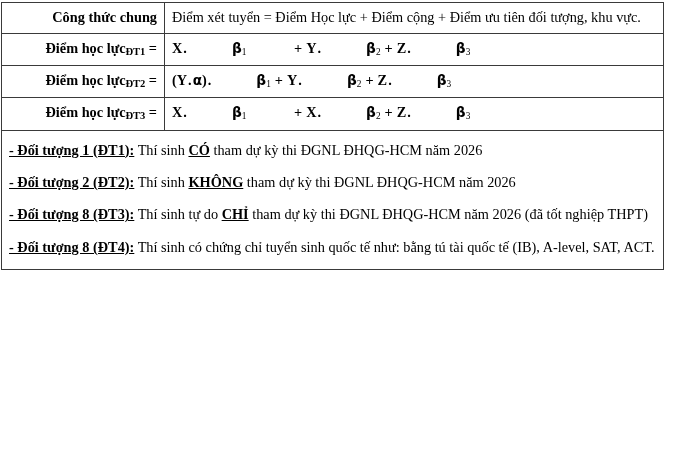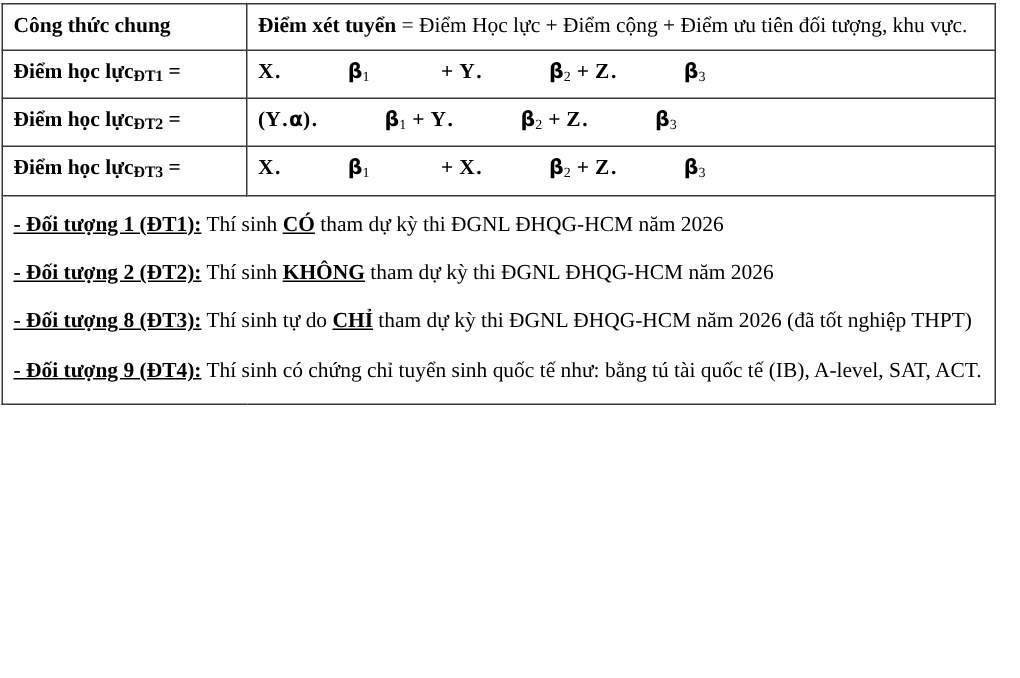--- a/index.html
+++ b/index.html
@@ -36,21 +36,21 @@
     font-size: 14.3px;
     line-height: 1.48;
   }
 
   
   col.c-label { width: 163px; }
   col.c-body  { width: 499px; }
 
   .cell-label {
     font-weight: bold;
-    text-align: left;
+    text-align: right;
     vertical-align: middle;
     padding-left: 4px;
     padding-right: 4px;
     white-space: nowrap;
     font-size: 14.2px;
   }
 
   sub.dt {
     font-weight: bold;
     font-size: 0.74em;
@@ -60,21 +60,21 @@
 
   .eq-sign {
     font-weight: bold;
   }
 
   
   .general-formula {
     vertical-align: top;
     line-height: 1.5;
   }
-  .general-formula .b { font-weight: bold; }
+  .general-formula .b { font-weight: normal; }
 
   
   .math {
     font-size: 14.6px;
     white-space: nowrap;
     line-height: 1.35;
     padding-top: 3px;
     padding-bottom: 3px;
     vertical-align: middle;
   }
@@ -174,20 +174,20 @@
         </td>
       </tr>
 
 
 
       <tr>
         <td class="targets-cell" colspan="2">
           <p><span class="b">- Đối tượng 1 (ĐT1):</span><span> Thí sinh </span><span class="b">CÓ</span><span> tham dự kỳ thi ĐGNL ĐHQG-HCM năm 2026</span></p>
           <p><span class="b">- Đối tượng 2 (ĐT2):</span><span> Thí sinh </span><span class="b">KHÔNG</span><span> tham dự kỳ thi ĐGNL ĐHQG-HCM năm 2026</span></p>
           <p><span class="b">- Đối tượng 8 (ĐT3):</span><span> Thí sinh tự do </span><span class="b">CHỈ</span><span> tham dự kỳ thi ĐGNL ĐHQG-HCM năm 2026 (đã tốt nghiệp THPT)</span></p>
-          <p><span class="b">- Đối tượng 9 (ĐT4):</span><span> Thí sinh có chứng chỉ tuyển sinh quốc tế như: bằng tú tài quốc tế (IB), A-level, SAT, ACT.</span><span class="b"></span><span></span></p>
+          <p><span class="b">- Đối tượng 8 (ĐT4):</span><span> Thí sinh có chứng chỉ tuyển sinh quốc tế như: bằng tú tài quốc tế (IB), A-level, SAT, ACT.</span><span class="b"></span><span></span></p>
         </td>
       </tr>
 
     </tbody>
   </table>
 
 </div>
 
 </body></html>

